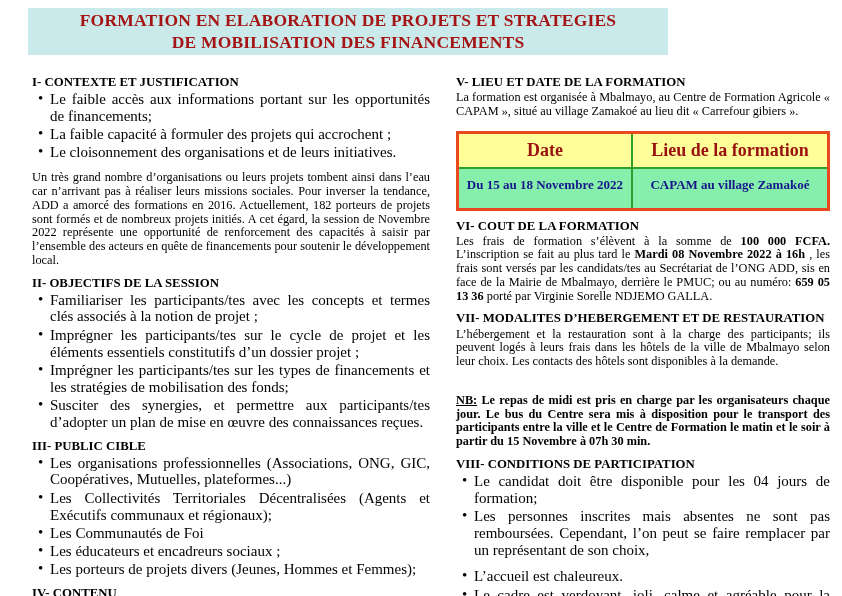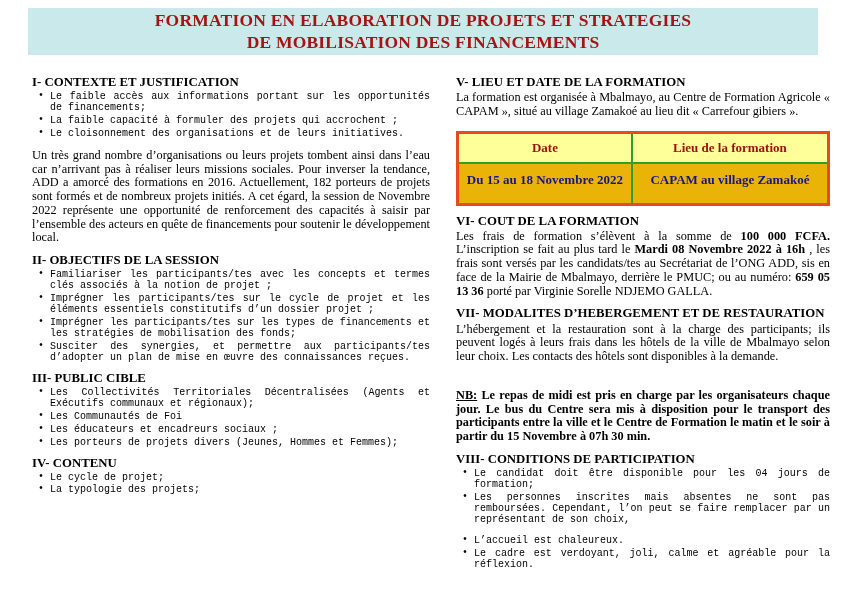--- a/index.html
+++ b/index.html
@@ -4,21 +4,21 @@
 <style>
   html, body { margin: 0; padding: 0; background: #ffffff; }
   body {
     width: 842px; height: 596px;
     font-family: "Liberation Serif", serif;
     color: #000;
   }
   .page { position: relative; width: 842px; height: 596px; overflow: hidden; background: #fff; }
 
   .banner {
-    position: absolute; left: 28px; top: 8px; width: 790px; height: 47px;
+    position: absolute; left: 28px; top: 8px; width: 640px; height: 47px;
     background: #c9e9ea;
     display: flex; flex-direction: column; justify-content: center; align-items: center;
   }
   .title-line {
     font-weight: bold; font-size: 17.5px; line-height: 1.22;
     color: #a51414; text-align: center; letter-spacing: 0.2px;
   }
 
   .col { position: absolute; top: 57px; }
   .col-left  { left: 32px;  width: 398px; }
@@ -30,37 +30,37 @@
   h3.first { margin-top: 18px; }
   h3.mt-xl { }
 
   .para {
     font-size: 12.3px; line-height: 1.12; text-align: justify; margin: 1px 0 0 0;
   }
   .gap-top { margin-top: 10px; }
 
   ul { margin: 1px 0 0 0; padding: 0 0 0 18px; list-style: none; }
   li {
-    position: relative; font-size: 10px; line-height: 1.12;
-    text-align: justify; margin: 0 0 1.5px 0; font-family: Liberation Mono, monospace;
+    position: relative; font-size: 15px; line-height: 1.12;
+    text-align: justify; margin: 0 0 1.5px 0;
   }
   li::before { content: "\2022"; position: absolute; left: -12px; top: -1px; }
 
   .ftable {
     width: 100%; border-collapse: collapse; margin-top: 12px;
     border: 3px solid #e8491f;
   }
   .ftable th {
-    background: #ffff99; color: #991111; font-weight: bold; font-size: 13px;
+    background: #ffff99; color: #991111; font-weight: bold; font-size: 18px;
     padding: 6px 4px; text-align: center;
     border-bottom: 2px solid #2e9e2e;
   }
   .ftable th:first-child, .ftable td:first-child { border-right: 2px solid #2e9e2e; width: 47%; }
   .ftable td {
-    background: #eab308; color: #16168b; font-weight: bold; font-size: 13px;
+    background: #86efac; color: #16168b; font-weight: bold; font-size: 13px;
     padding: 8px 4px 15px 4px; text-align: center;
   }
 
   .nb { margin-top: 25px; font-weight: bold; }
   .nb-label { text-decoration: underline; }
   b { font-weight: bold; }
 </style>
 </head>
 <body>
 
@@ -84,20 +84,21 @@
     <h3>II- OBJECTIFS DE LA SESSION</h3>
     <ul>
       <li>Familiariser les participants/tes avec les concepts et termes clés associés à la notion de projet ;</li>
       <li>Imprégner les participants/tes sur le cycle de projet et les éléments essentiels constitutifs d’un dossier projet ;</li>
       <li>Imprégner les participants/tes sur les types de financements et les stratégies de mobilisation des fonds;</li>
       <li>Susciter des synergies, et permettre aux participants/tes d’adopter un plan de mise en œuvre des connaissances reçues.</li>
     </ul>
 
     <h3>III- PUBLIC CIBLE</h3>
     <ul>
+      <li>Les organisations professionnelles (Associations, ONG, GIC, Coopératives, Mutuelles, plateformes...)</li>
       <li>Les Collectivités Territoriales Décentralisées (Agents et Exécutifs communaux et  régionaux);</li>
       <li>Les Communautés de Foi</li>
       <li>Les éducateurs et encadreurs sociaux ;</li>
       <li>Les porteurs de projets divers (Jeunes, Hommes et Femmes);</li>
     </ul>
 
     <h3>IV- CONTENU</h3>
     <ul>
       <li>Le cycle de projet;</li>
       <li>La typologie des projets;</li>

